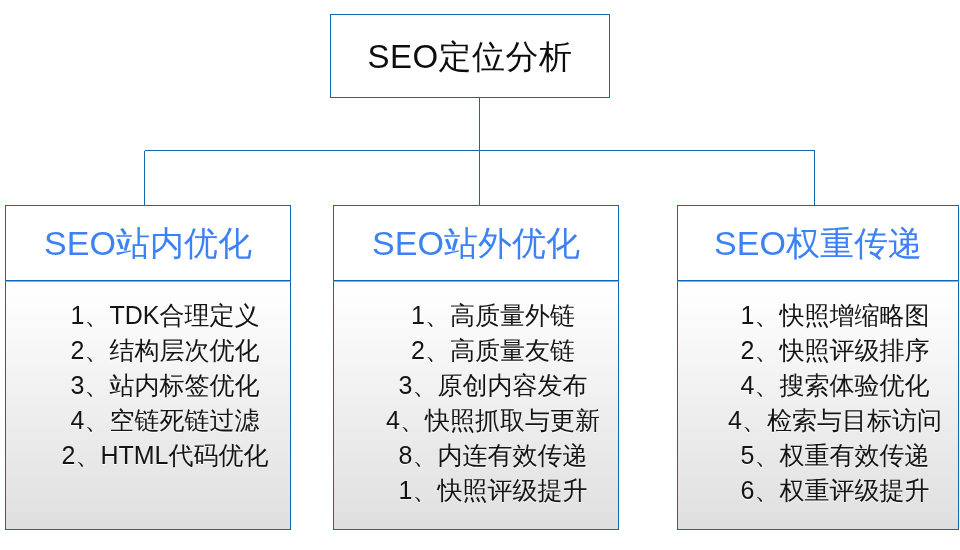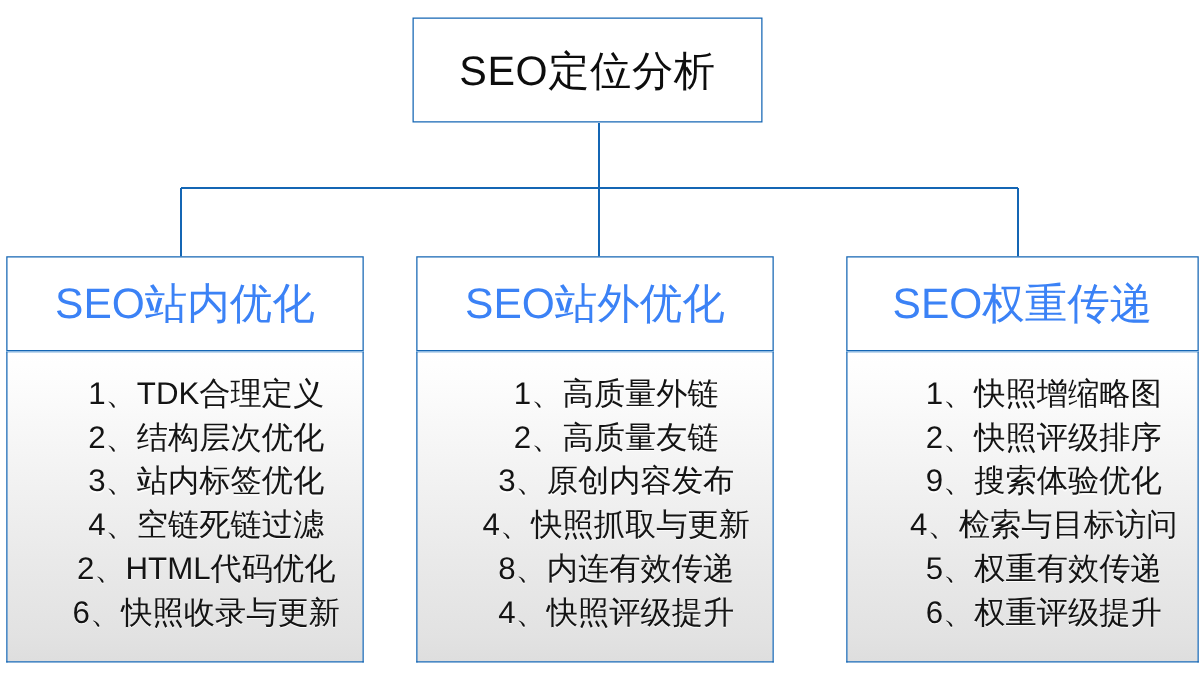--- a/index.html
+++ b/index.html
@@ -139,50 +139,49 @@
     <div class="col-header">
       <div class="col-header-title">SEO站内优化</div>
     </div>
     <div class="col-body">
       <ul class="item-list">
         <li class="item">1、TDK合理定义</li>
         <li class="item">2、结构层次优化</li>
         <li class="item">3、站内标签优化</li>
         <li class="item">4、空链死链过滤</li>
         <li class="item">2、HTML代码优化</li>
-        <li class="item">6、快照收录与更新</li>
       </ul>
     </div>
   </div>
 
   <div class="column col-2">
     <div class="col-header">
       <div class="col-header-title">SEO站外优化</div>
     </div>
     <div class="col-body">
       <ul class="item-list">
         <li class="item">1、高质量外链</li>
         <li class="item">2、高质量友链</li>
         <li class="item">3、原创内容发布</li>
         <li class="item">4、快照抓取与更新</li>
         <li class="item">8、内连有效传递</li>
-        <li class="item">4、快照评级提升</li>
+        <li class="item">1、快照评级提升</li>
       </ul>
     </div>
   </div>
 
   <div class="column col-3">
     <div class="col-header">
       <div class="col-header-title">SEO权重传递</div>
     </div>
     <div class="col-body">
       <ul class="item-list">
         <li class="item">1、快照增缩略图</li>
         <li class="item">2、快照评级排序</li>
-        <li class="item">9、搜索体验优化</li>
+        <li class="item">4、搜索体验优化</li>
         <li class="item">4、检索与目标访问</li>
         <li class="item">5、权重有效传递</li>
         <li class="item">6、权重评级提升</li>
       </ul>
     </div>
   </div>
 
 </div>
 
 </body></html>

